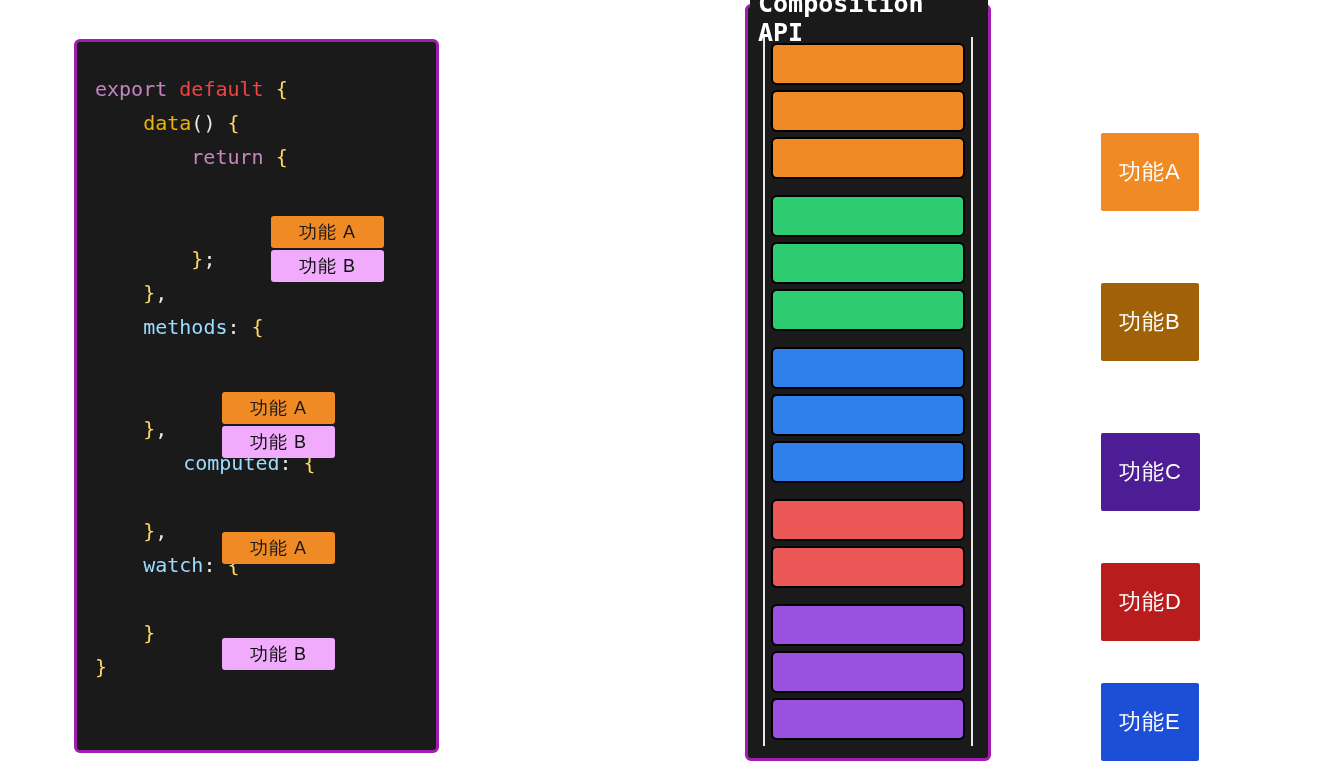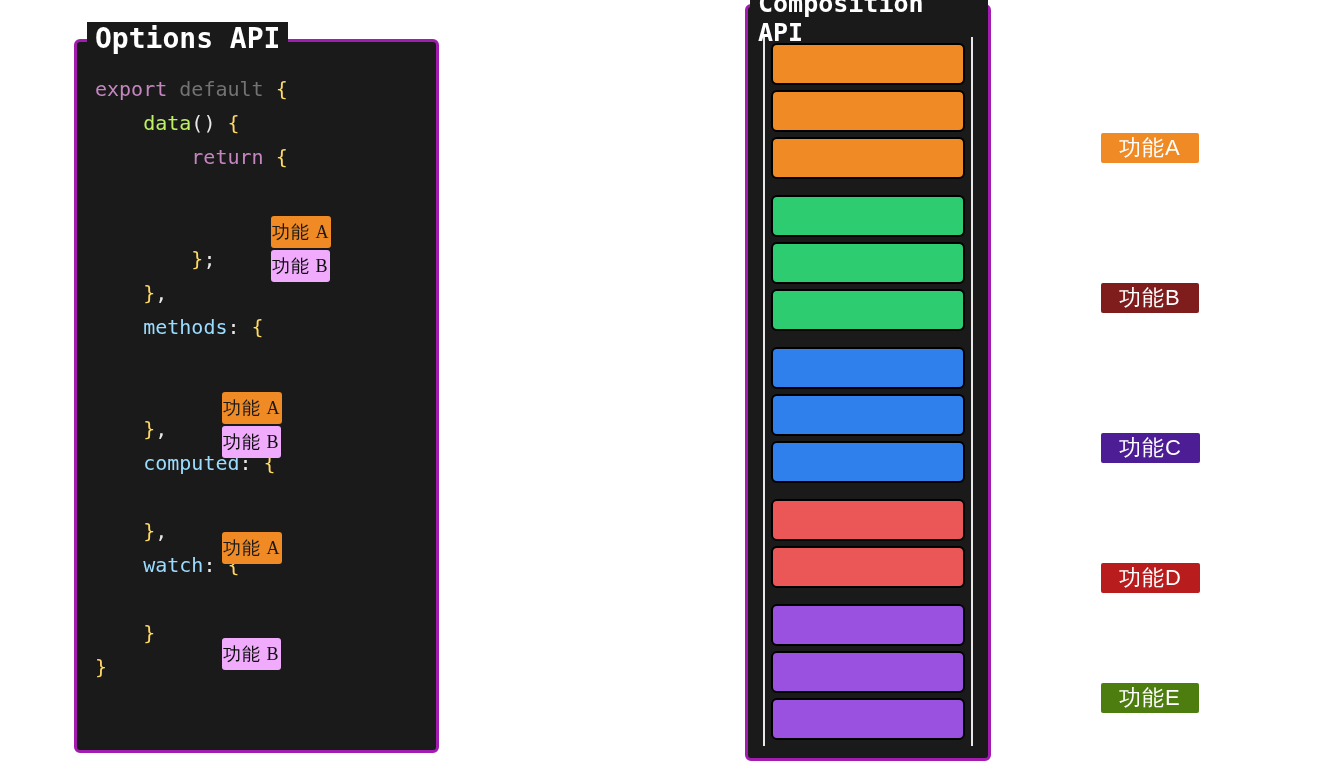--- a/index.html
+++ b/index.html
@@ -37,36 +37,36 @@
   }
   #options-panel .panel-title { font-size: 28px; top: -20px; }
   .code {
     padding: 30px 18px 18px 18px;
     font-size: 20px;
     line-height: 34px;
     color: #e8e8e8;
     white-space: pre;
   }
   .kw-export { color: #c586c0; text-align: center; }
-  .kw-default { color: #737373; }
+  .kw-default { color: #ef4444; }
   .brace { color: #ffd966; }
-  .name-data { color: #bef264; }
+  .name-data { color: #eab308; }
   .name-return { color: #c586c0; }
   .name-methods { color: #9cdcfe; }
-  .name-computed { color: #9cdcfe; }
+  .name-computed { color: #9cdcfe; margin-left: 40px; }
   .name-watch { color: #9cdcfe; }
   .punct { color: #e8e8e8; }
 
   .chip {
     position: absolute;
     color: #1a1a1a;
     font-size: 18px;
-    padding: 4px 1px;
+    padding: 4px 28px;
     border-radius: 3px;
-    font-family: Liberation Serif, serif;
+    font-family: Liberation Sans, sans-serif;
     letter-spacing: 1px;
   }
   .chip.orange { background: #f08a24; }
   .chip.green  { background: #f0abfc; color:#0d0d0d; }
 
   
   #composition-panel {
     top: 4px;
     left: 745px;
     width: 246px;
@@ -95,36 +95,35 @@
   .bar.blue   { background: #2f80ed; }
   .bar.red    { background: #eb5757; }
   .bar.purple { background: #9b51e0; }
   .group-gap { height: 6px; }
 
   
   .legend {
     position: absolute;
     color: #ffffff;
     font-size: 22px;
-    padding: 0 18px;
+    padding: 24px 18px;
     border-radius: 2px;
     font-family: "Microsoft YaHei","PingFang SC",sans-serif;
     letter-spacing: 1px;
   }
   .legend.orange { background: #f08a24; }
-  .legend.green  { background: #7f1d1d; }
+  .legend.green  { background: #a16207; }
   .legend.blue   { background: #4c1d95; }
   .legend.red    { background: #b91c1c; }
-  .legend.purple { background: #4d7c0f; }
+  .legend.purple { background: #1d4ed8; }
 </style>
 </head>
 <body>
 
 <div id="options-panel" class="panel">
-  <div class="panel-title">Options API</div>
 
   <div class="code"><span class="kw-export">export</span> <span class="kw-default">default</span> <span class="brace">{</span>
     <span class="name-data">data</span><span class="punct">()</span> <span class="brace">{</span>
         <span class="name-return">return</span> <span class="brace">{</span>
 
 
         <span class="brace">}</span><span class="punct">;</span>
     <span class="brace">}</span><span class="punct">,</span>
     <span class="name-methods">methods</span><span class="punct">:</span> <span class="brace">{</span>
 

